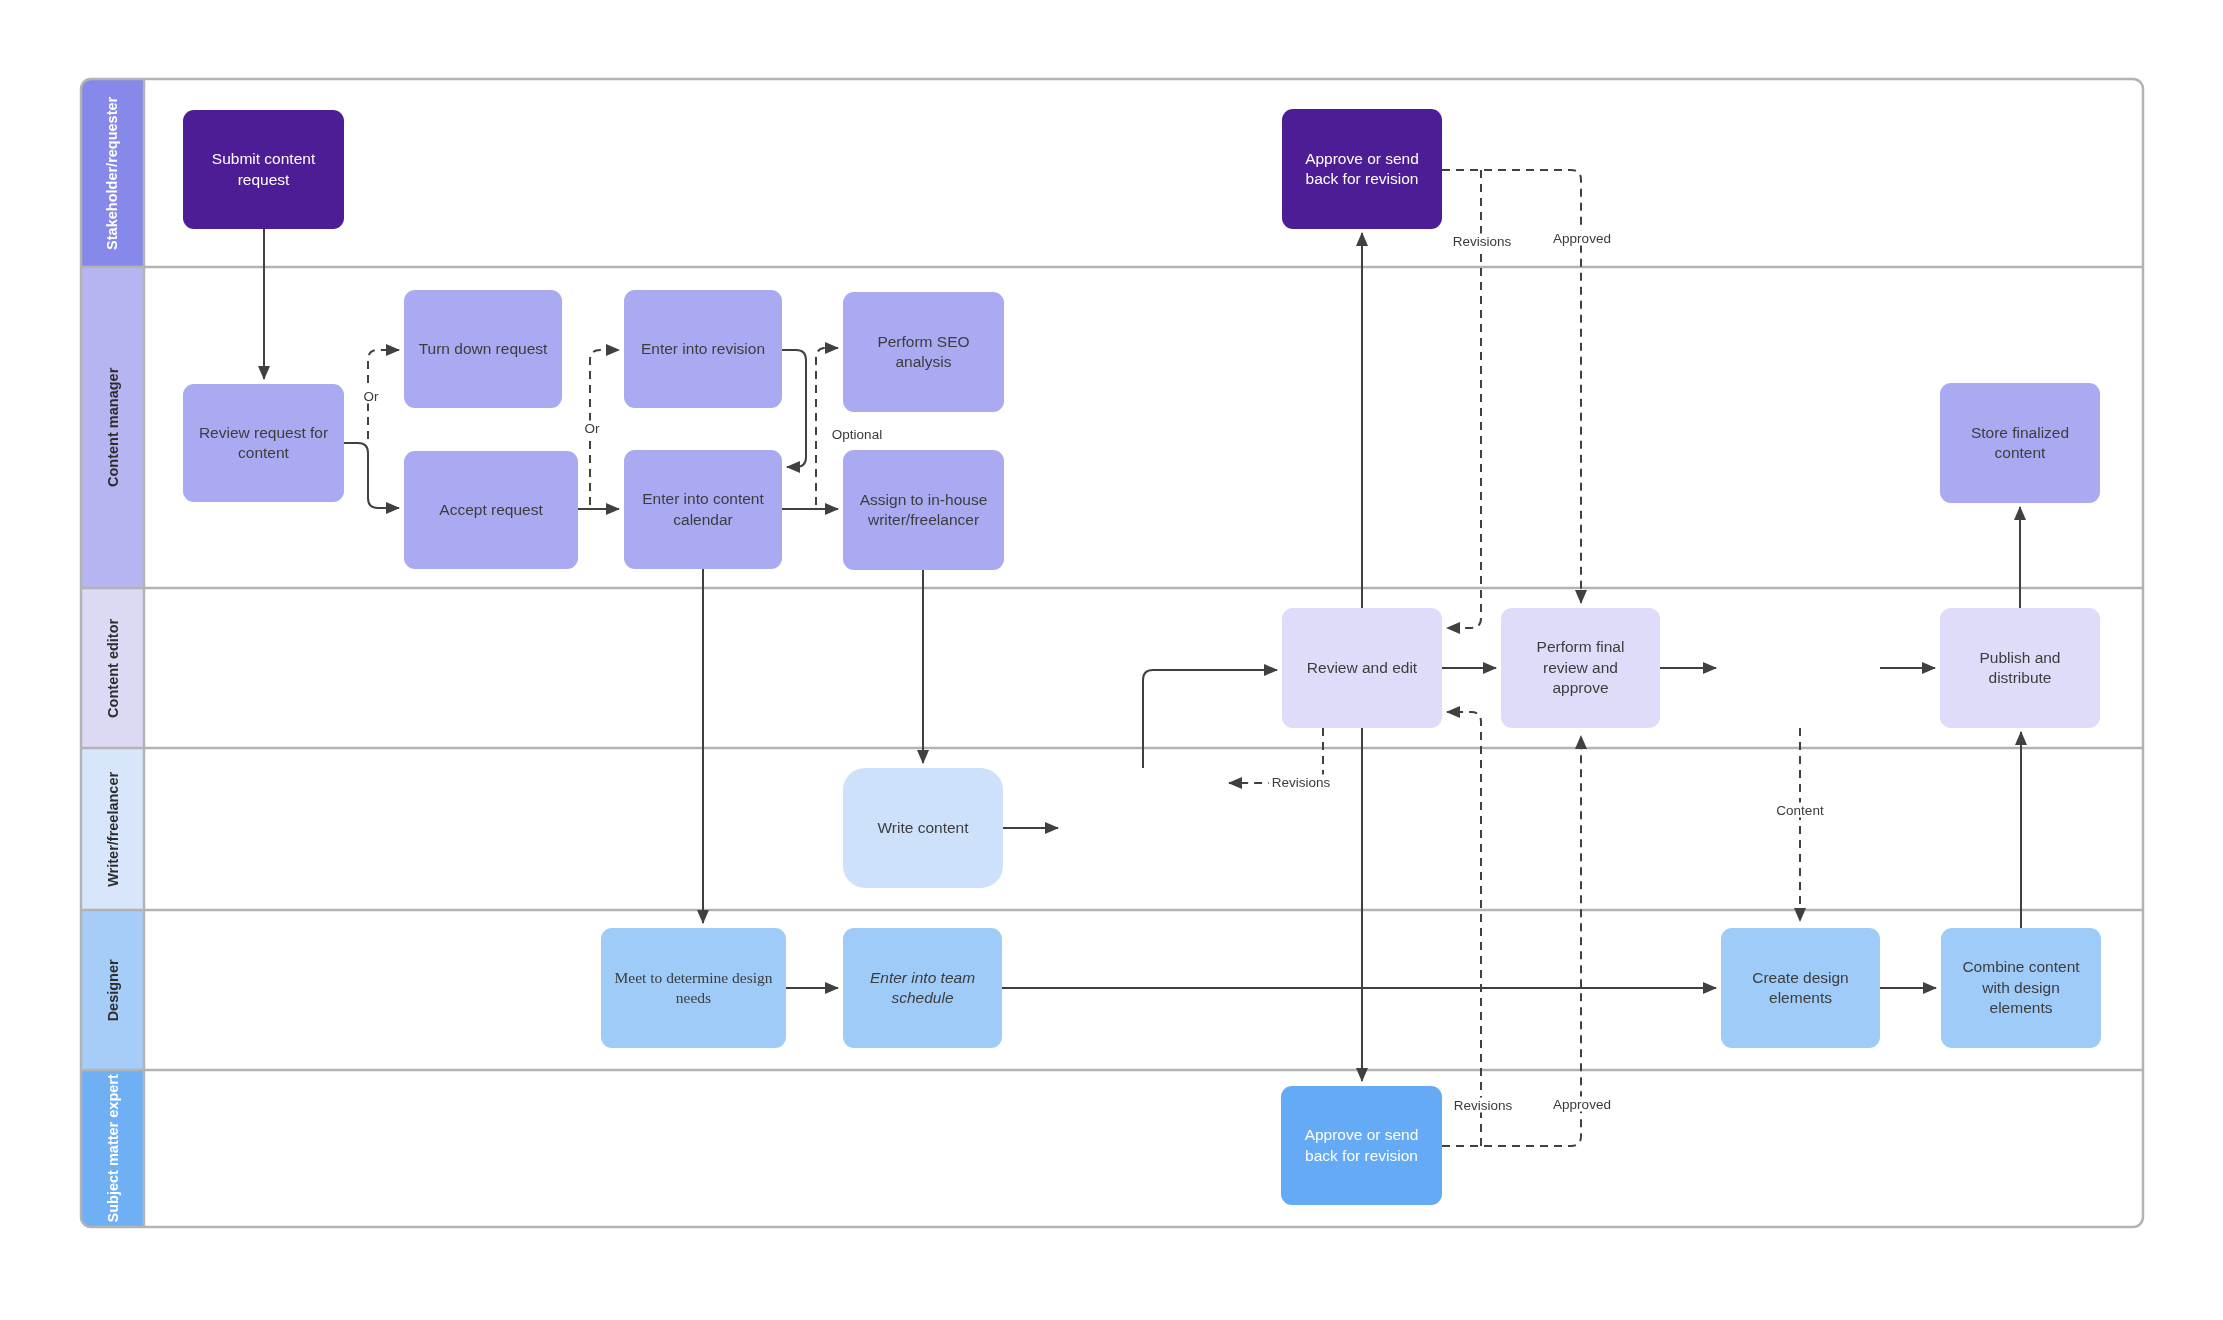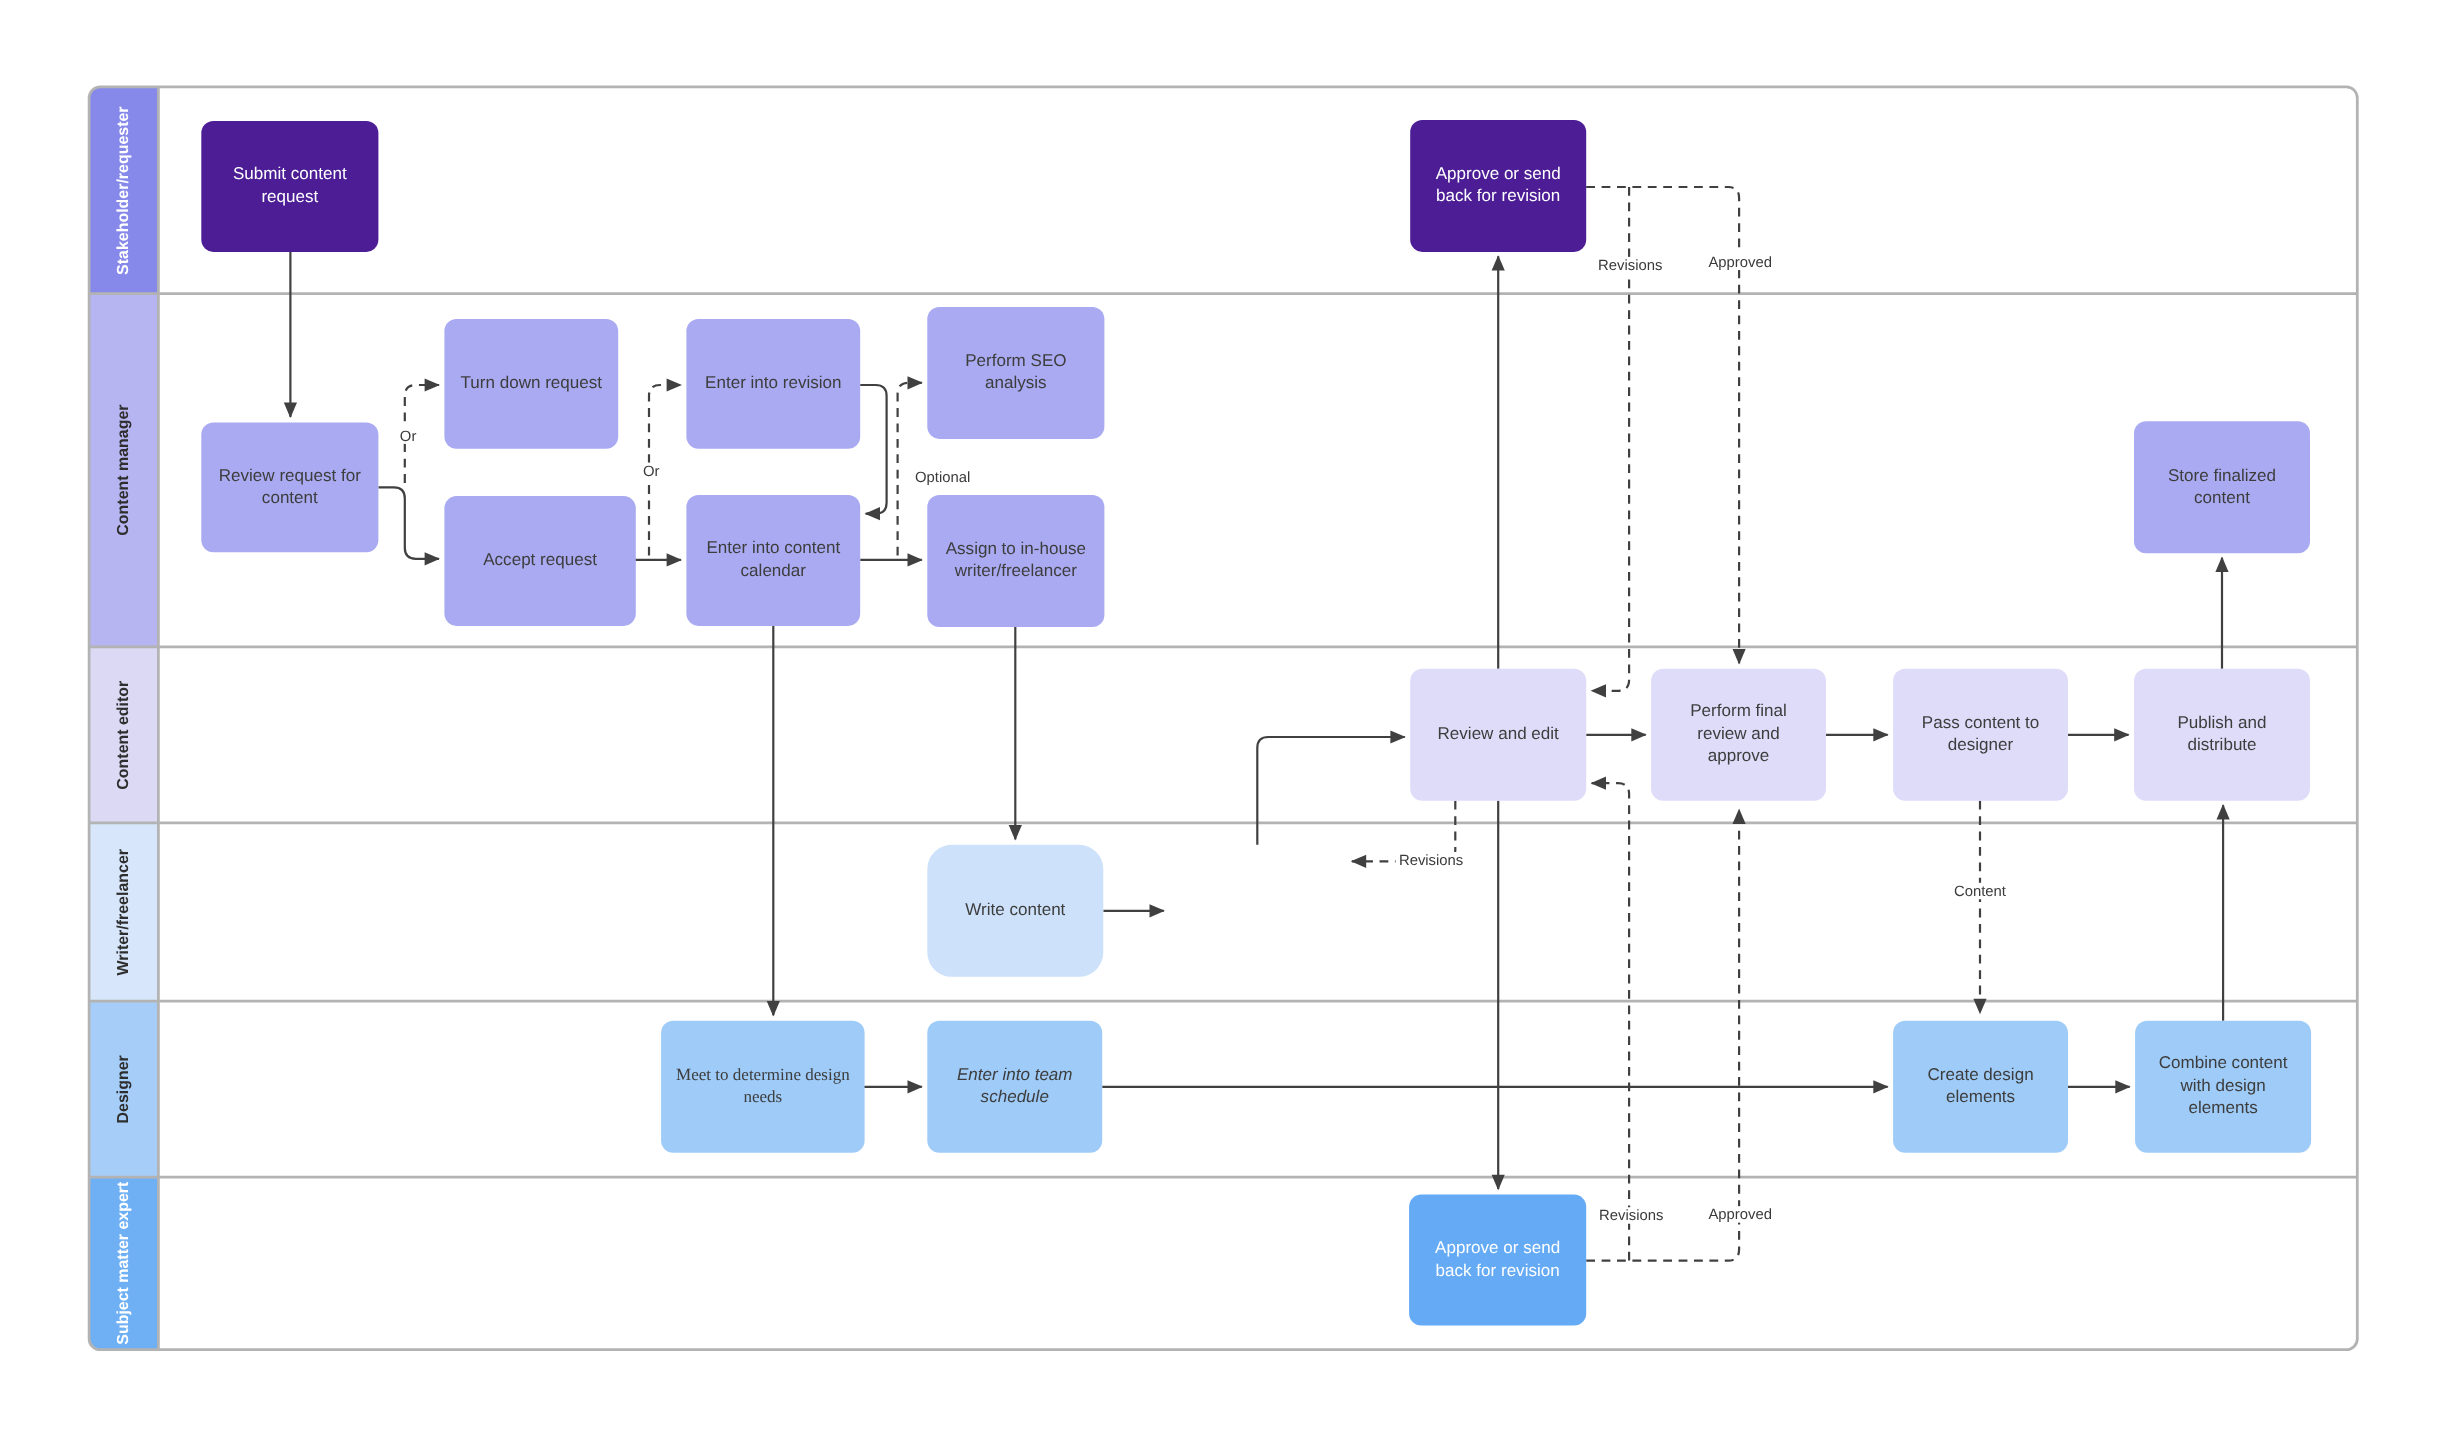--- a/index.html
+++ b/index.html
@@ -142,38 +142,35 @@
   </div>
   <div class="node c-purple-lt" style="left:404px;top:451px;width:174px;height:118px;">
     <span>Accept request</span>
   </div>
   <div class="node c-purple-lt" style="left:624px;top:290px;width:158px;height:118px;">
     <span>Enter into revision</span>
   </div>
   <div class="node c-purple-lt" style="left:624px;top:450px;width:158px;height:119px;">
     <span>Enter into content calendar</span>
   </div>
-  <div class="node c-purple-lt" style="left:843px;top:279px;width:161px;height:120px;">
+  <div class="node c-purple-lt" style="left:843px;top:292px;width:161px;height:120px;">
     <span>Perform SEO analysis</span>
   </div>
   <div class="node c-purple-lt" style="left:843px;top:450px;width:161px;height:120px;">
     <span>Assign to in-house writer/freelancer</span>
   </div>
   <div class="node c-purple-lt" style="left:1940px;top:383px;width:160px;height:120px;">
     <span>Store finalized content</span>
   </div>
 
   <div class="node c-lavender" style="left:1282px;top:608px;width:160px;height:120px;">
     <span>Review and edit</span>
   </div>
   <div class="node c-lavender narrow" style="left:1501px;top:608px;width:159px;height:120px;">
     <span>Perform final review and approve</span>
-  </div>
-  <div class="node c-lavender" style="left:1721px;top:608px;width:159px;height:120px;">
-    <span>Pass content to designer</span>
   </div>
   <div class="node c-lavender" style="left:1940px;top:608px;width:160px;height:120px;">
     <span>Publish and distribute</span>
   </div>
 
   <div class="node c-blue-pale" style="left:843px;top:768px;width:160px;height:120px;border-radius:22px;">
     <span>Write content</span>
   </div>
 
   <div class="node c-blue-lt" style="left:601px;top:928px;width:185px;height:120px;font-family:Liberation Serif, serif;">

